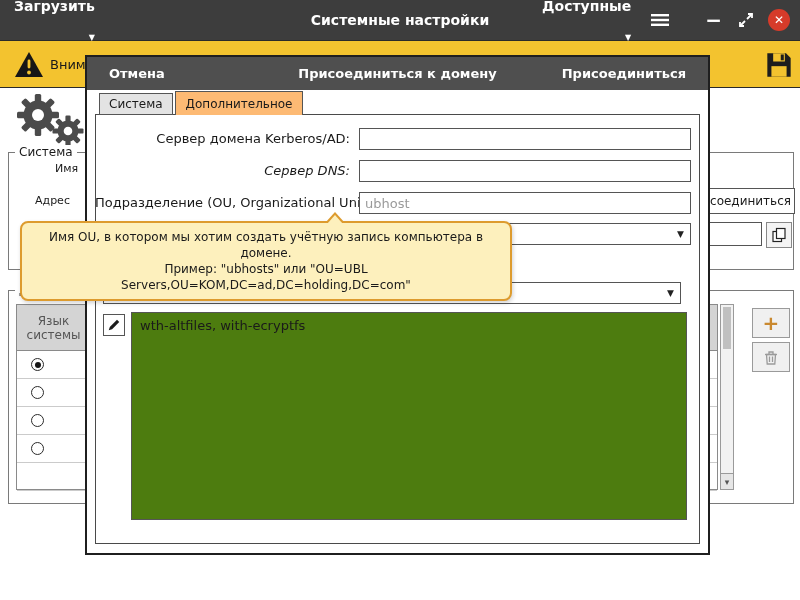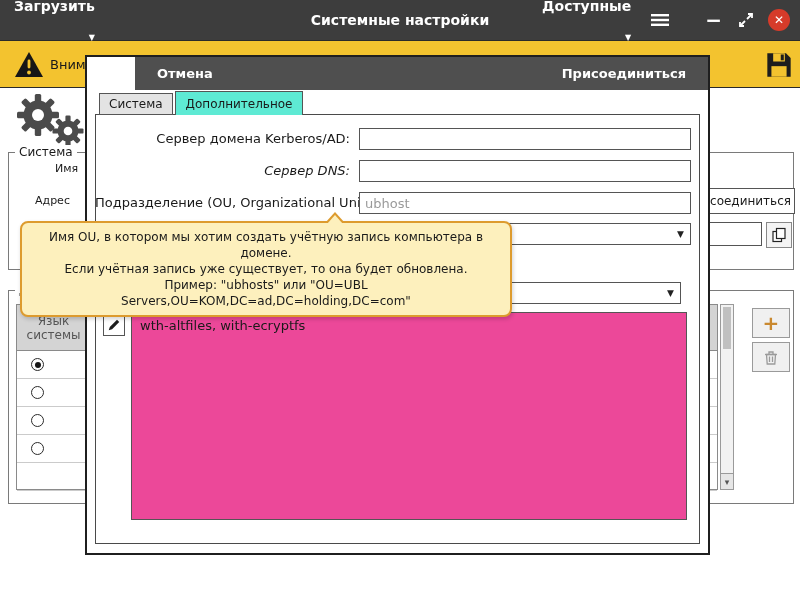--- a/index.html
+++ b/index.html
@@ -71,48 +71,48 @@
     font-size:9px; color:#555; background:#e6e6e6; }
   .side-btn { position:absolute; left:752px; width:38px; height:30px;
     background:#f0f0f0; border:1px solid #9a9a9a; display:flex; align-items:center;
     justify-content:center; cursor:pointer; }
   .add-btn { top:308px; color:#c9882f; font-size:20px; font-weight:bold; }
   .del-btn { top:342px; }
   
   .dialog { position:absolute; left:85px; top:55px; width:625px; height:500px;
     background:#fff; border:2px solid #1f1f1f; z-index:10; }
   .dlg-header { position:absolute; top:0; left:0; right:0; height:33px; background:#4f4f4f;
-    color:#fff; display:flex; align-items:center; font-size:13px; font-weight:bold;margin-left:48px; }
+    color:#fff; display:flex; align-items:center; font-size:13px; font-weight:bold; }
   .dlg-cancel { margin-left:22px; cursor:pointer; }
   .dlg-title { position:absolute; left:0; right:0; text-align:center; pointer-events:none; }
   .dlg-join { margin-left:auto; margin-right:22px; cursor:pointer; }
   .tabs { position:absolute; left:12px; top:33px; height:25px; display:flex;
     align-items:flex-end; z-index:3; }
   .tab { border:1px solid #555; background:#e3e3e3; font-size:12px;
     padding:3px 9px; cursor:pointer; margin-right:2px; }
-  .tab.active { background:#5eead4; border-bottom:none; padding:5px 10px 4px; }
+  .tab.active { background:#fdba74; border-bottom:none; padding:5px 10px 4px; }
   .content-frame { position:absolute; left:8px; top:57px; width:605px; height:430px;
     border:1px solid #4a4a4a; z-index:1; background:#fff; }
   .form-label { position:absolute; left:8px; width:255px; text-align:right;
     font-size:13px; line-height:22px; z-index:2; white-space:nowrap; }
   .form-input { position:absolute; left:272px; width:332px; height:22px;
     border:1px solid #555; background:#fff; z-index:2; font-family:"DejaVu Sans",sans-serif;
     font-size:13px; padding:0 5px; }
   .form-input::placeholder { color:#9a9a9a; }
   .row1 { top:71px; } .row2 { top:103px;font-style:italic; } .row3 { top:135px; }
   .combo { position:absolute; border:1px solid #555; background:#fff; height:22px;
     z-index:2; display:flex; align-items:center; font-size:13px; padding:0 6px; cursor:pointer; }
   .combo .caret { margin-left:auto; font-size:9px; color:#222; }
   .combo-ou { left:16px; top:166px; width:588px; }
   .combo-action { left:16px; top:225px; width:578px; }
   .pencil-btn { position:absolute; left:16px; top:257px; width:22px; height:22px;
     border:1px solid #555; background:#fff; display:flex; align-items:center;
     justify-content:center; z-index:2; cursor:pointer; }
   .listbox { position:absolute; left:44px; top:255px; width:556px; height:208px;
-    border:1px solid #555; background:#ec4899; z-index:2; padding:5px 8px;
+    border:1px solid #555; background:#4d7c0f; z-index:2; padding:5px 8px;
     font-size:13px; overflow:hidden; }
   
   .tooltip { position:absolute; left:20px; top:221px; width:492px; z-index:30;
     background:#fdf0bd; border:2px solid #dd9b2e; border-radius:8px;
     padding:6px 8px; font-size:12px; text-align:center; line-height:16px;
     box-shadow:1px 2px 4px rgba(0,0,0,.18); }
   .tt-arrow-border { position:absolute; top:-11px; left:303px; width:0; height:0;
     border-left:10px solid transparent; border-right:10px solid transparent;
     border-bottom:11px solid #dd9b2e; }
   .tt-arrow-fill { position:absolute; top:-8px; left:305px; width:0; height:0;
@@ -304,20 +304,21 @@
       <path d="M2 5.5 H14"></path>
       <path d="M6 5 V3 H10 V5"></path>
       <path d="M6.5 7.5 V13"></path>
         <path d="M9.5 7.5 V13"></path>
     </svg>
   </div>
 
   <div class="dialog">
     <div class="dlg-header">
       <span class="dlg-cancel">Отмена</span>
+      <span class="dlg-title">Присоединиться к домену</span>
       <span class="dlg-join">Присоединиться</span>
     </div>
 
     <div class="tabs">
       <div class="tab">Система</div>
       <div class="tab active">Дополнительное</div>
     </div>
     <div class="content-frame"></div>
 
     <div class="form-label row1">Сервер домена Kerberos/AD:</div>
@@ -346,17 +347,16 @@
     </div>
     <div class="listbox">
       <span>wth-altfiles, with-ecryptfs</span>
     </div>
   </div>
 
   <div class="tooltip">
     <div class="tt-arrow-border"></div>
     <div class="tt-arrow-fill"></div>
     <div>Имя OU, в котором мы хотим создать учётную запись компьютера в домене.</div>
-    <div>Если учётная запись уже существует, то она будет обновлена.</div>
     <div>Пример: "ubhosts" или "OU=UBL Servers,OU=KOM,DC=ad,DC=holding,DC=com"</div>
   </div>
 
 </div>
 
 </body></html>

